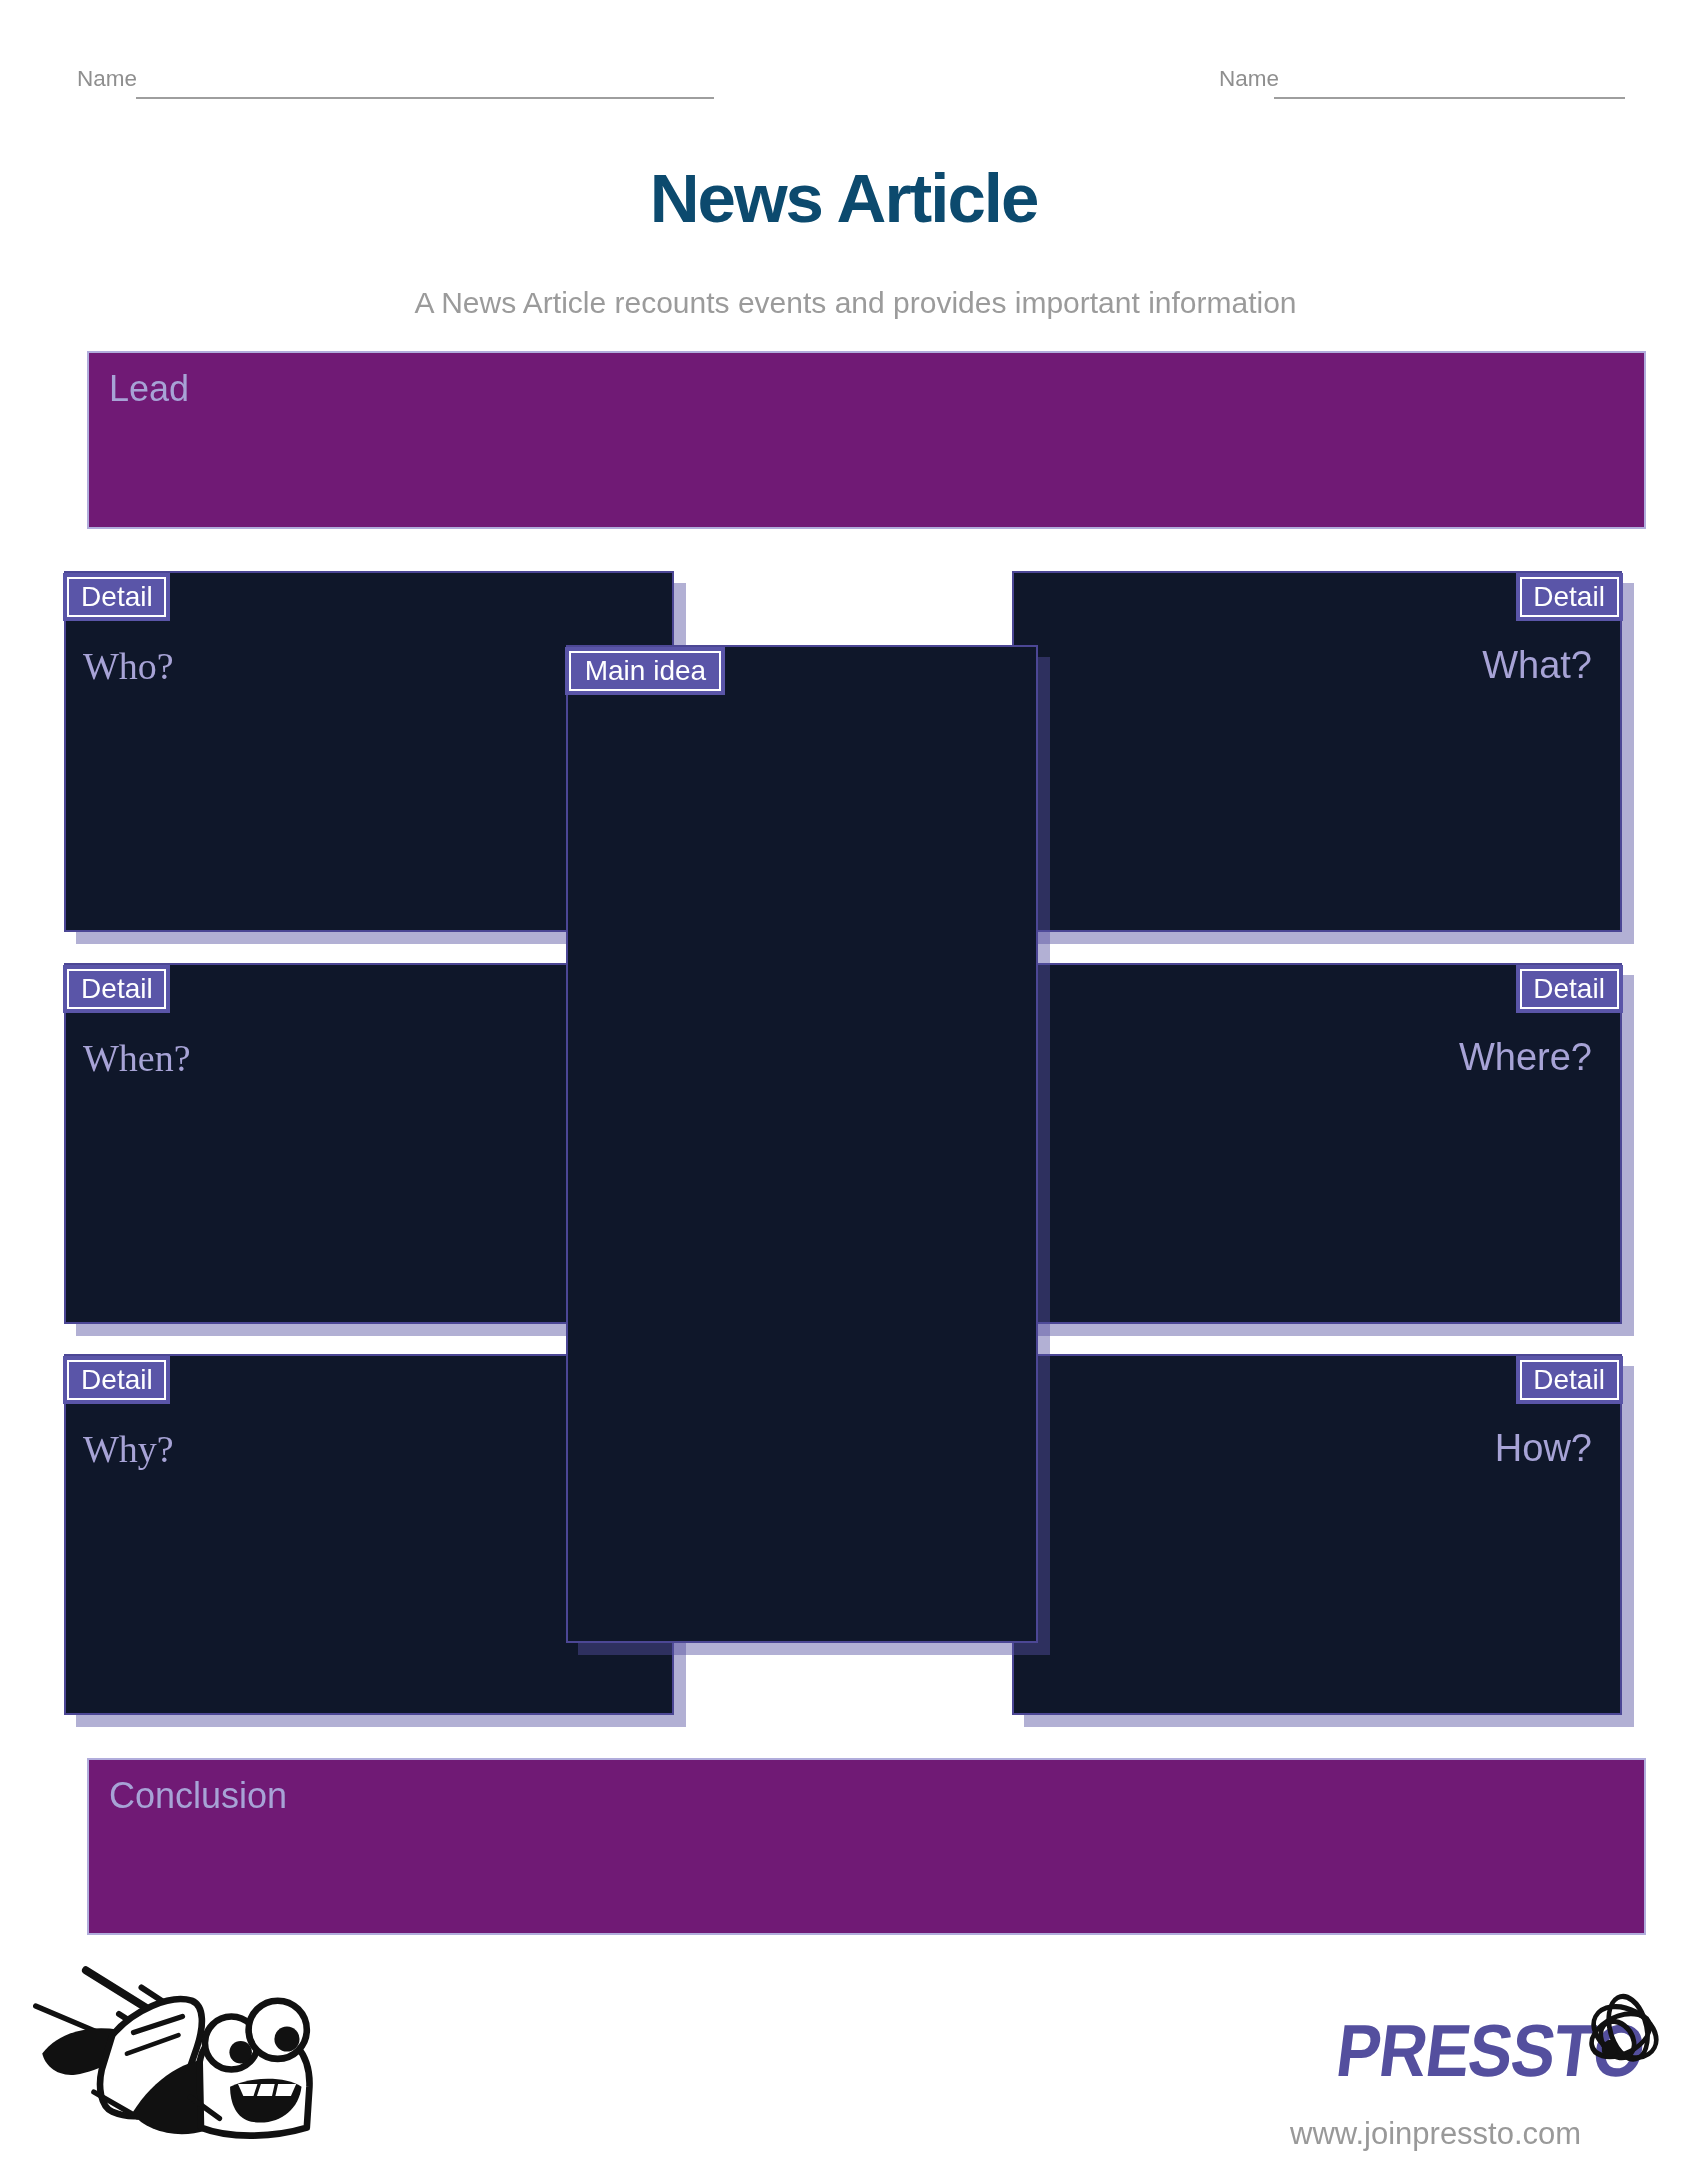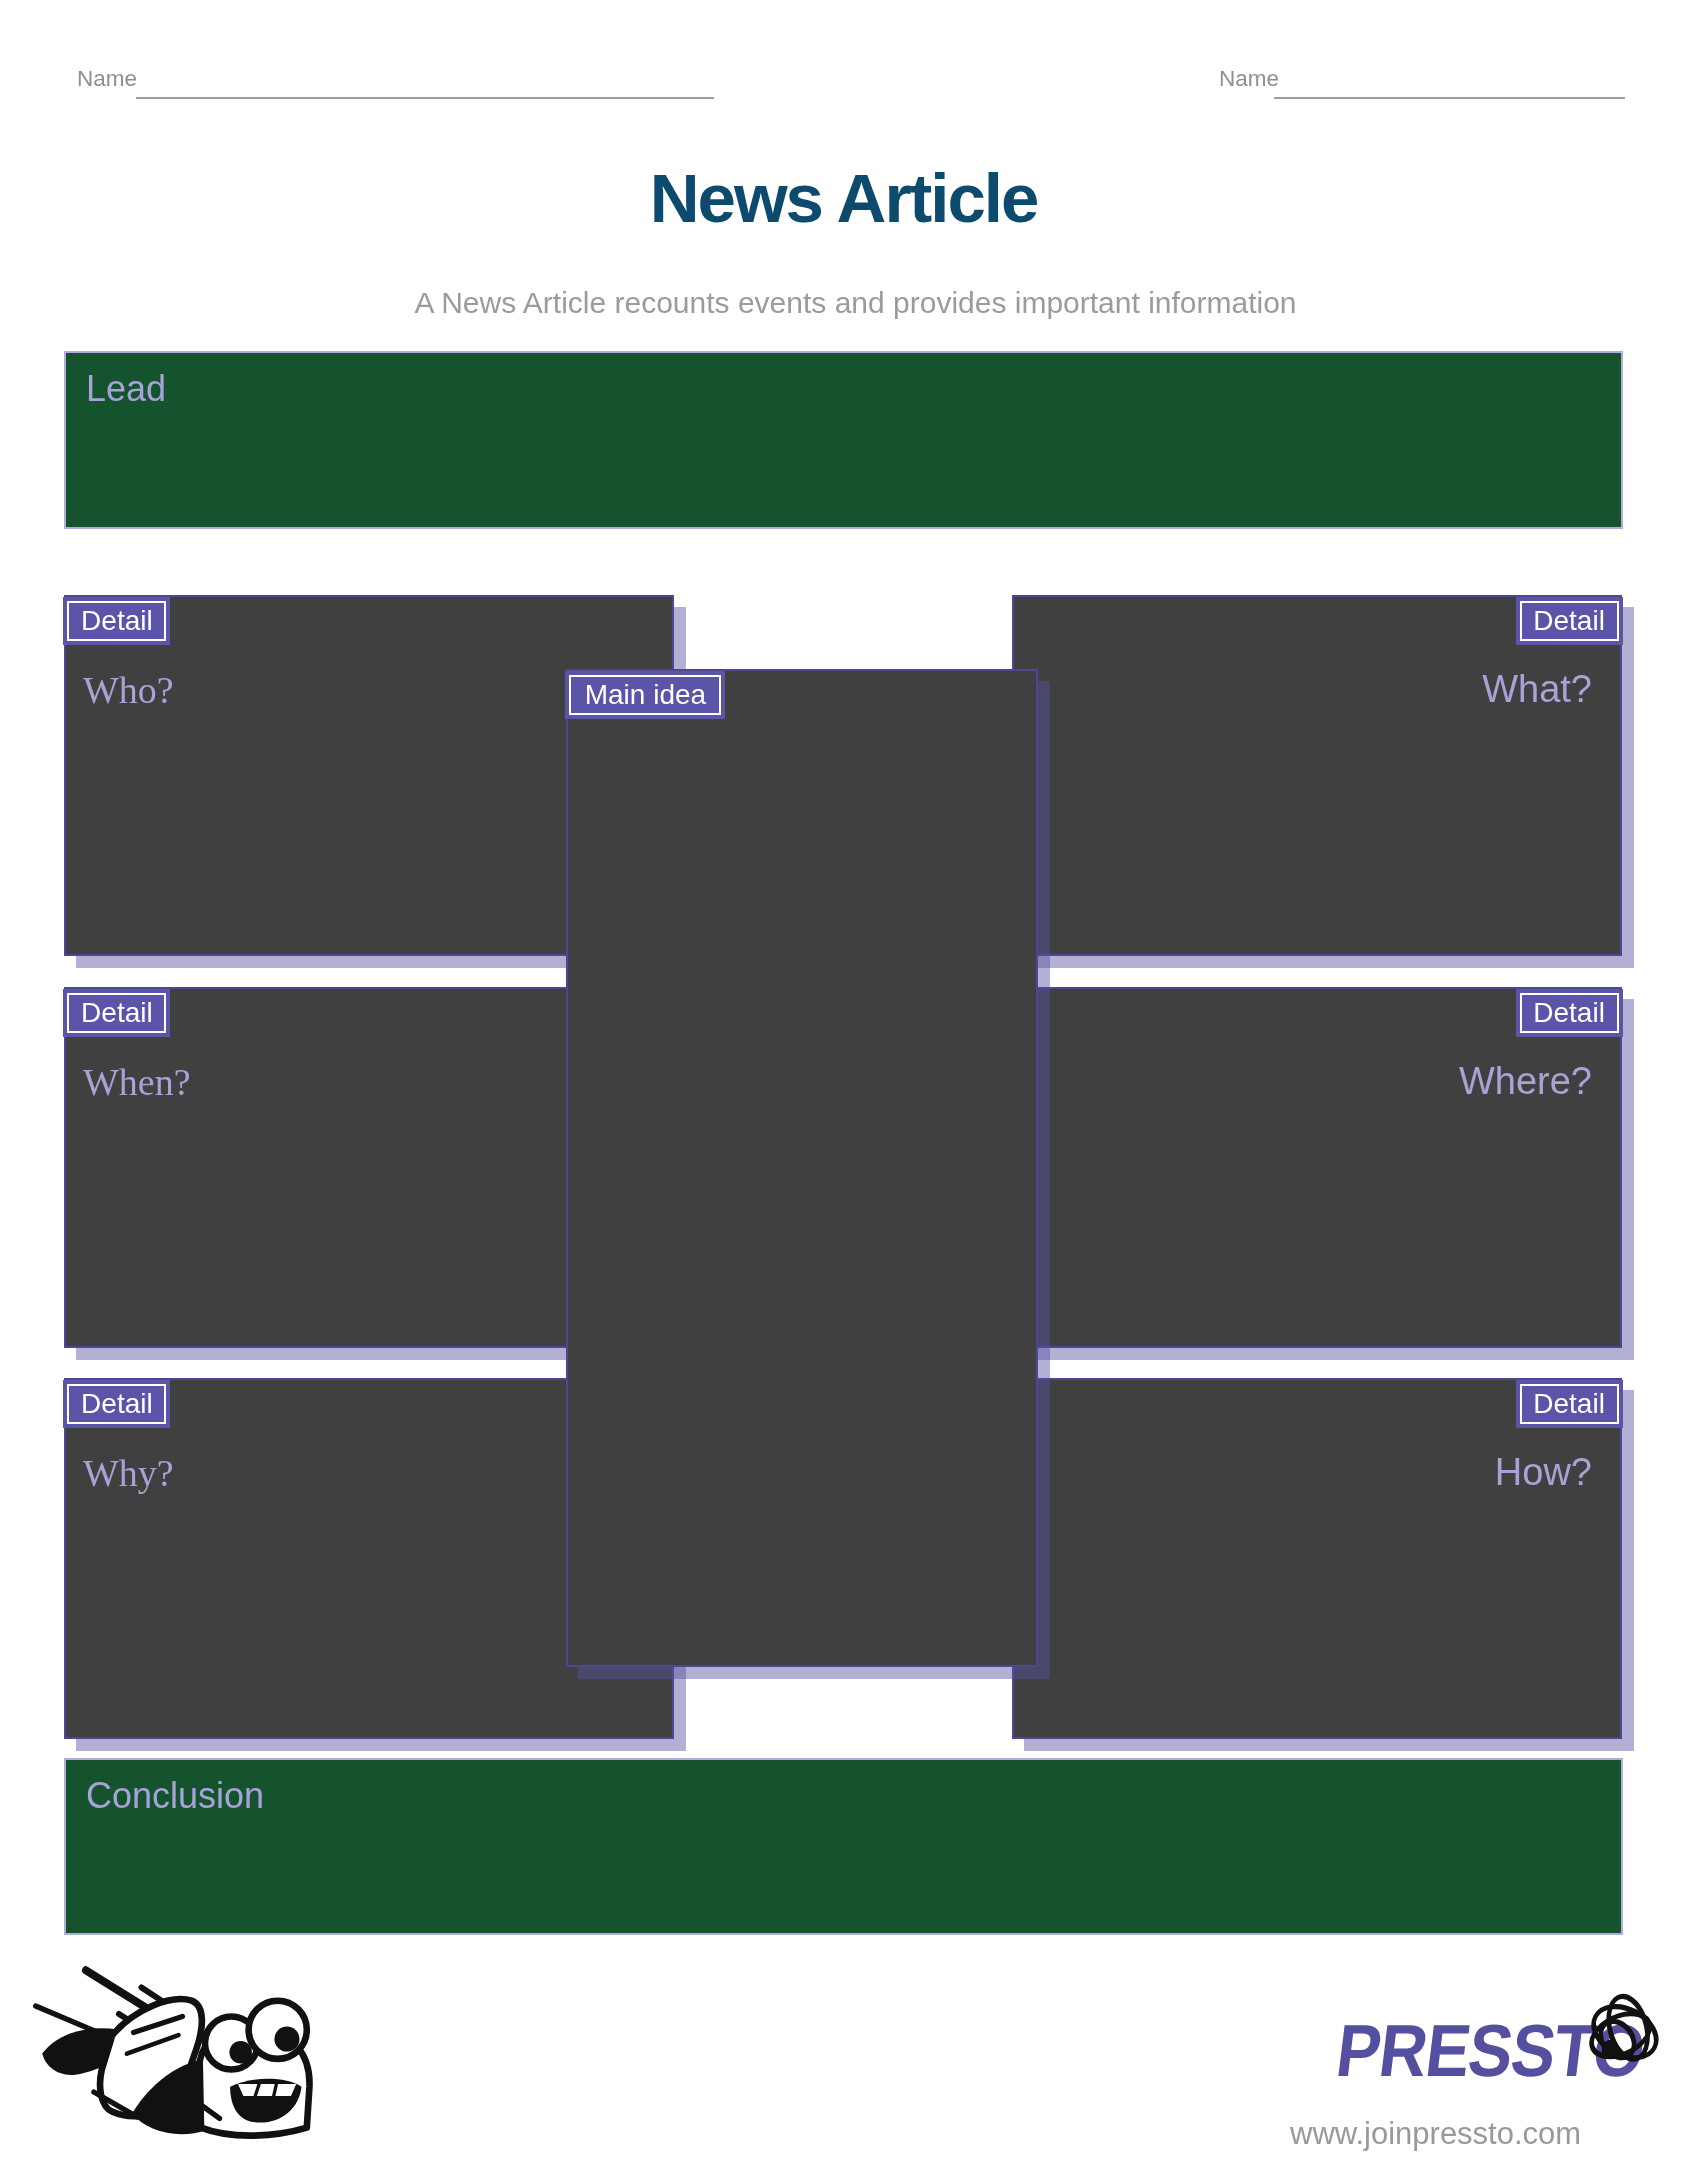--- a/index.html
+++ b/index.html
@@ -16,31 +16,30 @@
     left:0;top:159px;width:1687px;text-align:center;
     font-size:69px;font-weight:bold;letter-spacing:-2px;color:#0c4a6e;
   }
   .page-subtitle{
     left:12px;top:262px;width:1687px;text-align:center;
     font-size:30px;color:#9b9b9b;margin-top:24px;
   }
 
   
   .light-box{
-    border:2px solid #b1addc;background:#14532d;box-sizing:border-box;
+    border:2px solid #b1addc;background:#701a75;box-sizing:border-box;margin-left:23px;
   }
   .light-box .box-label{
     position:absolute;top:14.6px;left:20px;font-size:36px;color:#a7a3d6;
   }
 
   
   .hard-box{
-    border:2.6px solid #4c4795;background:#404040;box-sizing:border-box;
+    border:2.6px solid #4c4795;background:#0f172a;box-sizing:border-box;
     box-shadow:12px 12px 0 rgba(85,80,160,0.45);
-    margin-top:24px;
   }
   .tag{
     position:absolute;top:0;height:48px;background:#5a55a8;
     border:0;outline:2px solid #ffffff;outline-offset:-6.6px;
     color:#ffffff;font-size:28px;display:flex;align-items:center;justify-content:center;
     box-sizing:border-box;
   }
   .tag.left{left:-2.6px;width:107px;}
   .tag.right{right:-2.6px;width:107px;}
   .tag.wide{left:-2.6px;width:160px;}

